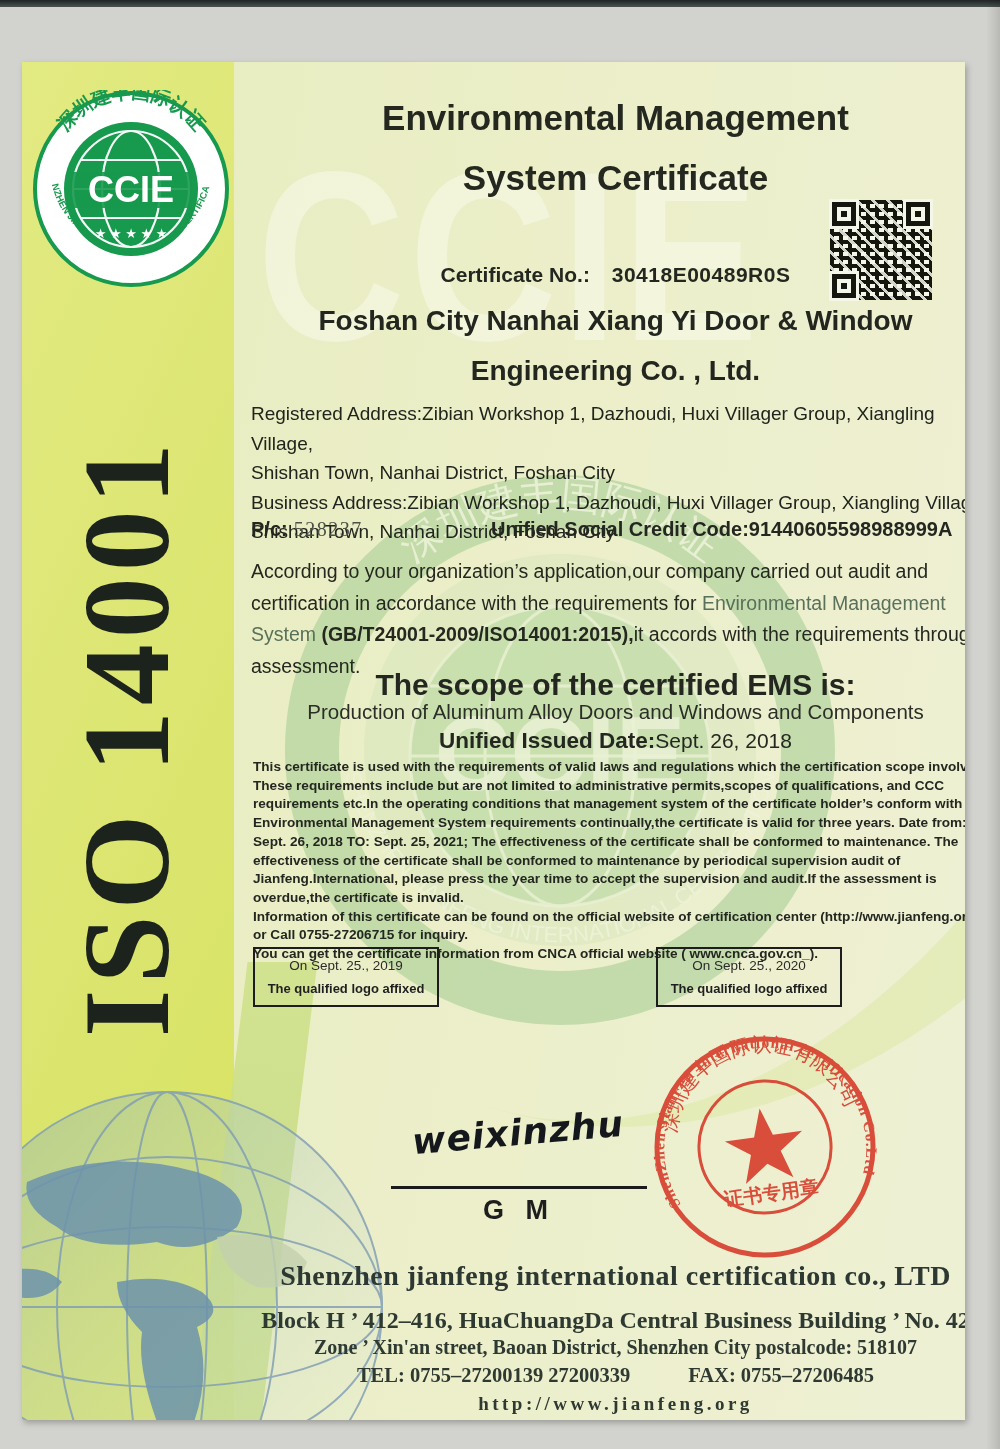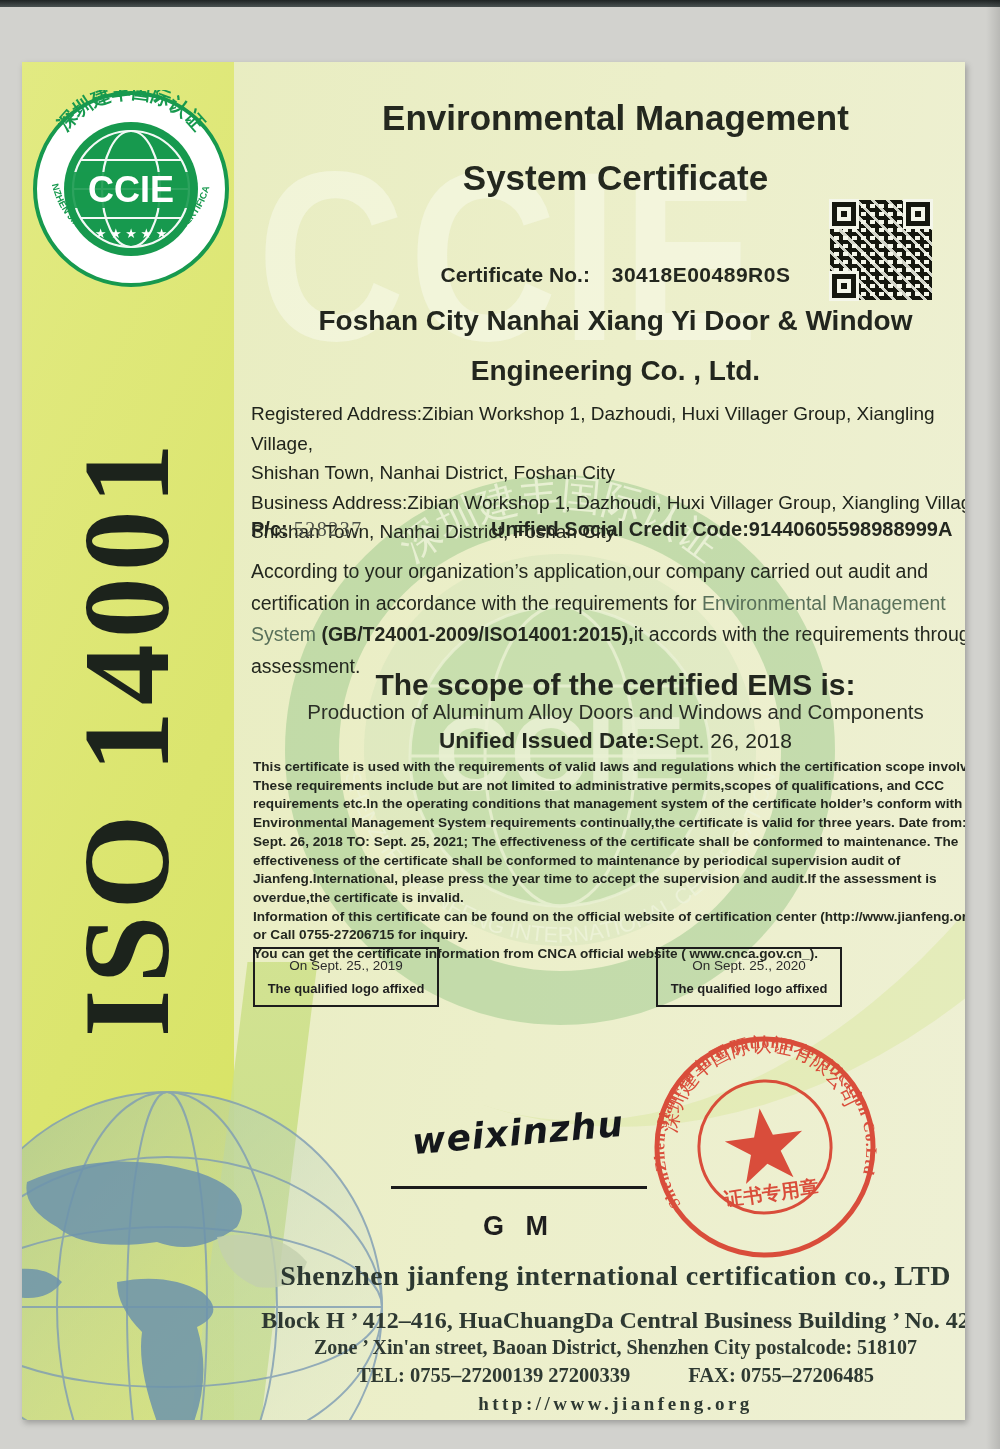--- a/index.html
+++ b/index.html
@@ -77,21 +77,21 @@
       #f4f6ea;}
   .finder{position:absolute;width:24px;height:24px;border:5px solid #15170f;background:#f4f6ea;box-shadow:0 0 0 3px #f4f6ea;box-sizing:border-box;}
   .finder::after{content:"";position:absolute;left:4px;top:4px;width:6px;height:6px;background:#15170f;}
   .f-tl{left:2px;top:2px;} .f-tr{right:2px;top:2px;} .f-bl{left:2px;bottom:2px;}
   .stamp{position:absolute;left:608px;top:966px;z-index:5;opacity:.92;}
   .signature{position:absolute;left:352px;top:1050px;width:256px;text-align:center;z-index:5;
     font-family:"DejaVu Sans",sans-serif;font-style:italic;font-weight:700;font-size:36px;
     color:#14171b;transform:rotate(-5deg);letter-spacing:1px;}
   .sigline{position:absolute;left:353px;top:1124px;width:256px;height:3px;background:#1b1b1b;z-index:5;}
   .gm{position:absolute;left:353px;top:1133px;width:256px;text-align:center;font-size:27px;
-    font-weight:700;letter-spacing:7px;color:#1e1e1e;z-index:5;margin-top:16px;}
+    font-weight:700;letter-spacing:7px;color:#1e1e1e;z-index:5;}
   .footer{font-family:"Liberation Serif",serif;color:#2c3831;font-weight:700;}
   .fcompany{top:1198px;font-size:28px;letter-spacing:.5px;}
   .faddr1{top:1245px;font-size:24px;color:#2e3932;}
   .faddr2{top:1274px;font-size:20px;color:#2e3932;}
   .ftel{top:1302px;font-size:20.5px;color:#2e3932;}
   .ftel .gap{display:inline-block;width:58px;}
   .furl{top:1331px;font-size:19px;letter-spacing:3.5px;color:#2e3932;}
 </style>
 </head>
 <body>

